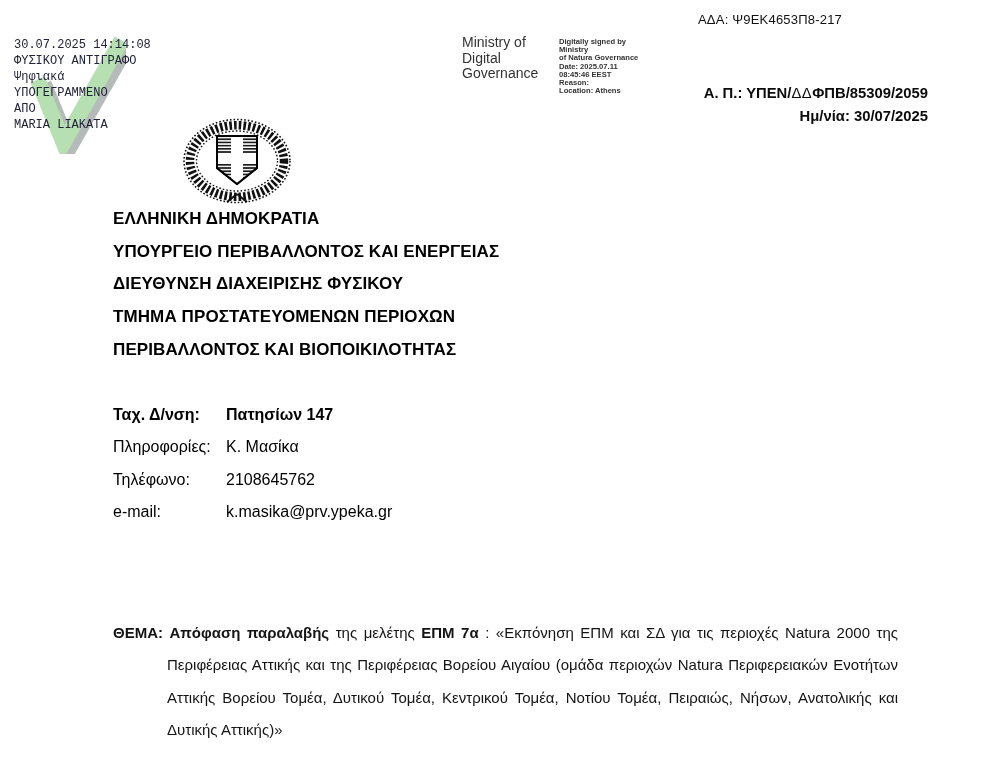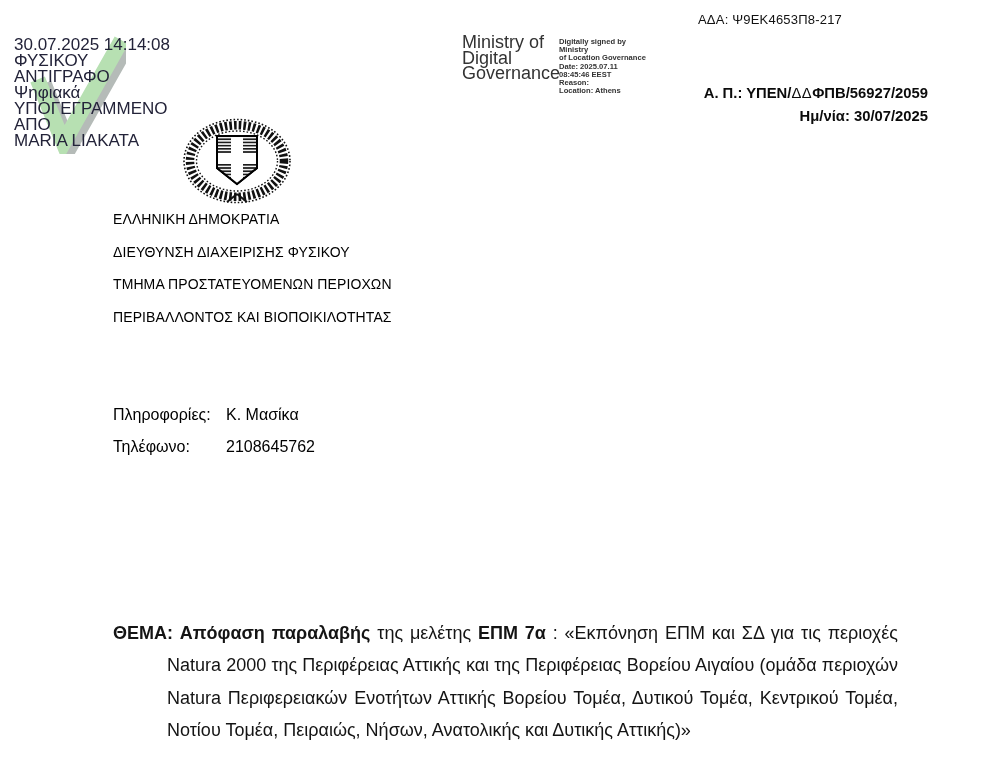--- a/index.html
+++ b/index.html
@@ -11,52 +11,52 @@
     font-family: "Liberation Sans", sans-serif;
     color: #000000;
     overflow: hidden;
   }
 
   
   .stamp { position: absolute; left: 8px; top: 28px; width: 170px; height: 140px; }
   .stamp svg { position: absolute; left: 18px; top: 8px; }
   .stamp-text {
     position: relative;
-    font-family: Liberation Sans, sans-serif;
-    font-size: 17px;
+    font-family: Liberation Mono, monospace;
+    font-size: 12px;
     line-height: 16px;
     color: #232339;
     padding: 9px 0 0 6px;
     z-index: 2;
   }
 
   
   .sig-block { position: absolute; left: 462px; top: 35px; display: flex; }
-  .sig-name { font-size: 18px; line-height: 15.5px; color: #333333; width: 97px; }
+  .sig-name { font-size: 14px; line-height: 15.5px; color: #333333; width: 97px; }
   .sig-details { font-size: 7.6px; line-height: 8.2px; color: #333333; padding-top: 3px; width: 95px; font-weight: bold; }
 
   
   .ada-line { position: absolute; left: 698px; top: 12px; font-size: 13px; color: #121212; letter-spacing: 0.2px; }
   .protocol-block { position: absolute; right: 56px; top: 82px; text-align: right; font-weight: bold; font-size: 14.8px; line-height: 22.5px; color: #0b0b0b; }
   .ap-delta { font-weight: normal; letter-spacing: 0.5px; }
 
   
   .emblem { position: absolute; left: 179px; top: 116px; }
 
   
-  .letterhead { position: absolute; left: 113px; top: 203px; font-weight: normal; font-size: 14px; line-height: 32.7px; letter-spacing: 0.1px; }
+  .letterhead { position: absolute; left: 113px; top: 203px; font-weight: bold; font-size: 17px; line-height: 32.7px; letter-spacing: 0.1px; }
   .contact { position: absolute; left: 113px; top: 399px; font-size: 16px; line-height: 32.4px; }
   .contact .row { white-space: nowrap; }
   .contact .lbl { display: inline-block; width: 113px; }
   .contact .row.bold { font-weight: bold; }
 
   
   .theme {
     position: absolute; left: 113px; top: 617px; width: 731px;
-    font-size: 18px; line-height: 32.4px; color: #141414;
+    font-size: 15px; line-height: 32.4px; color: #141414;
     text-align: justify;
     padding-left: 54px; text-indent: -54px;
   }
   .theme .bold { font-weight: bold; }
 </style>
 </head>
 <body>
 
 <div class="page">
 
@@ -76,32 +76,32 @@
   </div>
 
   <div class="sig-block">
     <div class="sig-name">
       <div>Ministry of</div>
       <div>Digital</div>
       <div>Governance</div>
     </div>
     <div class="sig-details">
       <div>Digitally signed by Ministry</div>
-      <div>of Location Governance</div>
+      <div>of Natura Governance</div>
       <div>Date: 2025.07.11</div>
       <div>08:45:46 EEST</div>
       <div>Reason:</div>
       <div>Location: Athens</div>
     </div>
   </div>
 
   <div class="ada-line">ΑΔΑ: Ψ9ΕΚ4653Π8-217</div>
 
   <div class="protocol-block">
-    <div><span>Α. Π.: ΥΠΕΝ/</span><span class="ap-delta">ΔΔ</span><span>ΦΠΒ/56927/2059</span></div>
+    <div><span>Α. Π.: ΥΠΕΝ/</span><span class="ap-delta">ΔΔ</span><span>ΦΠΒ/85309/2059</span></div>
     <div>Ημ/νία: 30/07/2025</div>
   </div>
 
   <svg class="emblem" width="116" height="92" viewBox="0 0 116 92" aria-hidden="true">
     <defs>
       <pattern id="hatch" width="4" height="3.2" patternUnits="userSpaceOnUse">
         <rect width="4" height="3.2" fill="#ffffff"></rect>
         <rect width="4" height="1.7" fill="#1c1c1c"></rect>
       </pattern>
       <clipPath id="shieldClip">
@@ -118,25 +118,28 @@
     <g clip-path="url(#shieldClip)">
       <path d="M38,20 H78 V52 L58,68 L38,52 Z" fill="url(#hatch)"></path>
       <rect x="52" y="18" width="12" height="54" fill="#ffffff"></rect>
       <rect x="36" y="37" width="44" height="11" fill="#ffffff"></rect>
     </g>
     <path d="M38,20 H78 V52 L58,68 L38,52 Z" fill="none" stroke="#000000" stroke-width="2"></path>
   </svg>
 
   <div class="letterhead">
     <div>ΕΛΛΗΝΙΚΗ ΔΗΜΟΚΡΑΤΙΑ</div>
+    <div>ΥΠΟΥΡΓΕΙΟ ΠΕΡΙΒΑΛΛΟΝΤΟΣ ΚΑΙ ΕΝΕΡΓΕΙΑΣ</div>
     <div>ΔΙΕΥΘΥΝΣΗ ΔΙΑΧΕΙΡΙΣΗΣ ΦΥΣΙΚΟΥ</div>
     <div>ΤΜΗΜΑ ΠΡΟΣΤΑΤΕΥΟΜΕΝΩΝ ΠΕΡΙΟΧΩΝ</div>
     <div>ΠΕΡΙΒΑΛΛΟΝΤΟΣ ΚΑΙ ΒΙΟΠΟΙΚΙΛΟΤΗΤΑΣ</div>
   </div>
 
   <div class="contact">
+    <div class="row bold"><span class="lbl">Ταχ. Δ/νση:</span><span>Πατησίων 147</span></div>
     <div class="row"><span class="lbl">Πληροφορίες:</span><span>Κ. Μασίκα</span></div>
     <div class="row"><span class="lbl">Τηλέφωνο:</span><span>2108645762</span></div>
+    <div class="row"><span class="lbl">e-mail:</span><span>k.masika@prv.ypeka.gr</span></div>
   </div>
 
   <div class="theme"><span class="bold">ΘΕΜΑ:</span><span> </span><span class="bold">Απόφαση παραλαβής</span><span> της μελέτης </span><span class="bold">ΕΠΜ 7α</span><span> : «Εκπόνηση ΕΠΜ και ΣΔ για τις περιοχές Natura 2000 της Περιφέρειας Αττικής και της Περιφέρειας Βορείου Αιγαίου (ομάδα περιοχών Natura Περιφερειακών Ενοτήτων Αττικής Βορείου Τομέα, Δυτικού Τομέα, Κεντρικού Τομέα, Νοτίου Τομέα, Πειραιώς, Νήσων, Ανατολικής και Δυτικής Αττικής)»</span></div>
 
 </div>
 
 </body></html>

